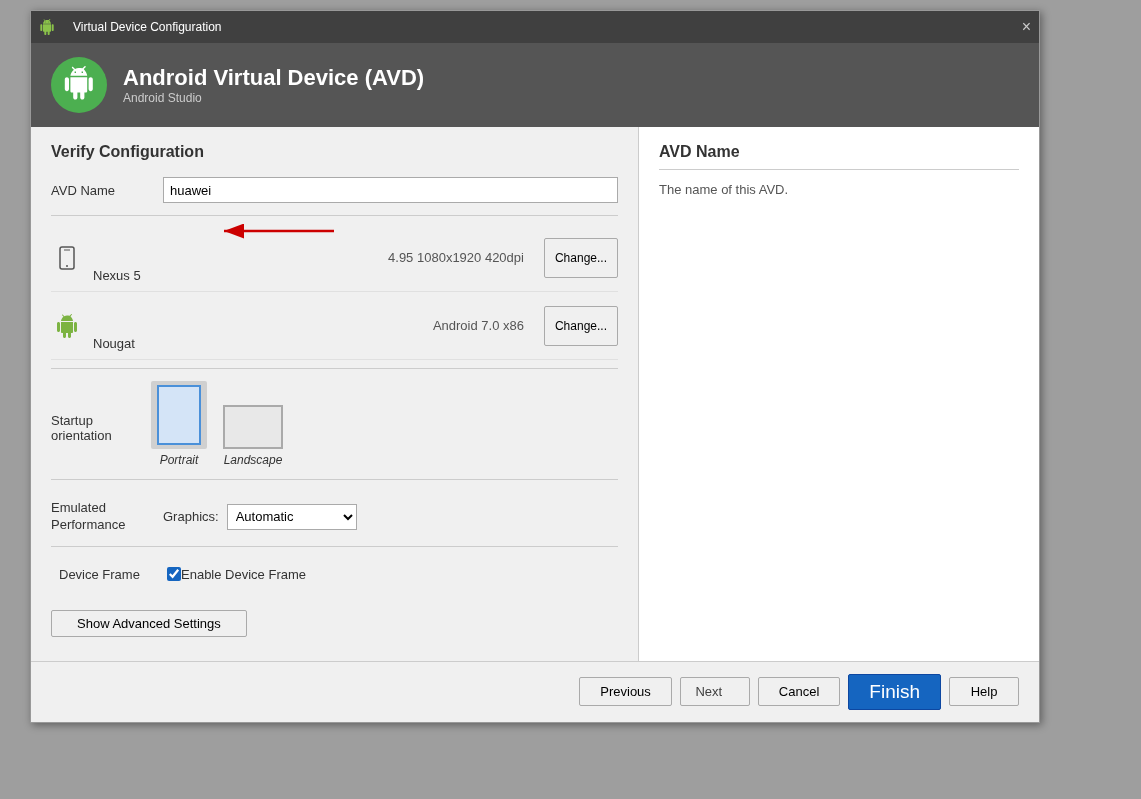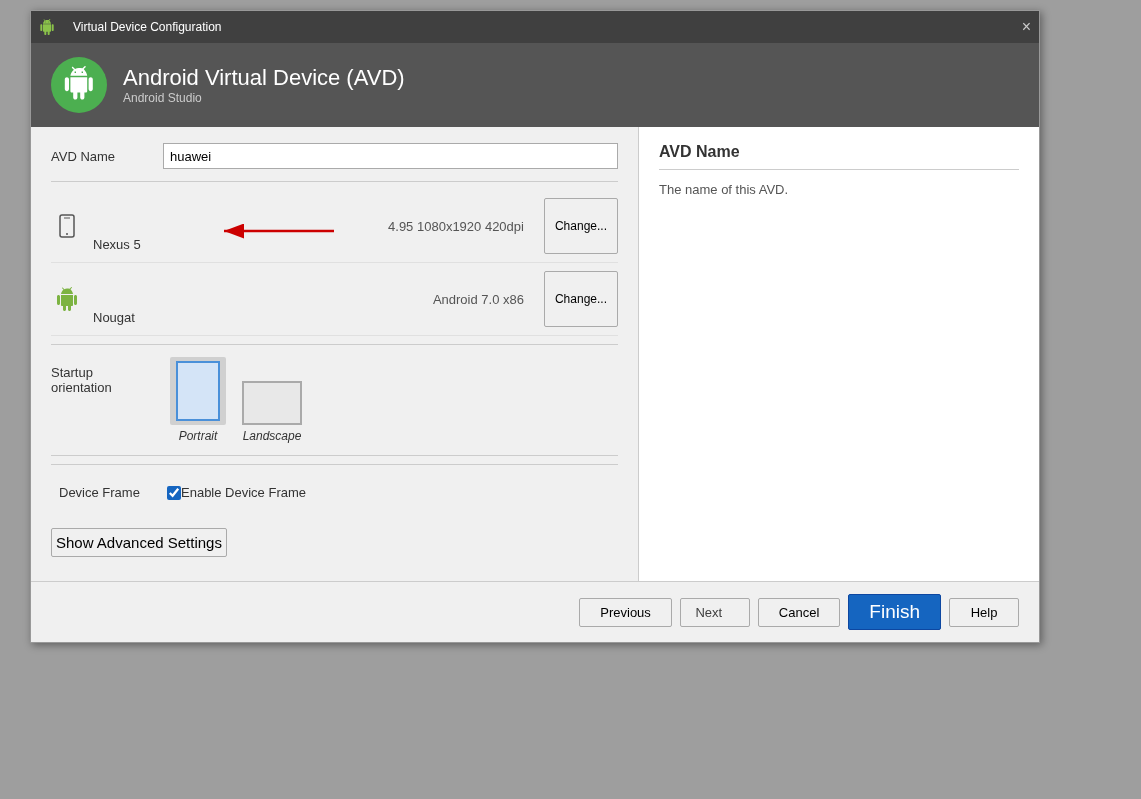--- a/index.html
+++ b/index.html
@@ -58,21 +58,21 @@
     .header-section {
       background: #555;
       padding: 14px 20px;
       display: flex;
       align-items: center;
       gap: 16px;
     }
     .header-text h1 {
       color: #fff;
       font-size: 22px;
-      font-weight: 400;
+      font-weight: 700;
     }
     .header-text p {
       color: #ccc;
       font-size: 12px;
     }
     .content-area {
       display: flex;
       flex-direction: column;
       background: #f0f0f0;
     }
@@ -142,21 +142,21 @@
       font-size: 13px;
       color: #333;
       margin-top: 36px;
     }
     .device-spec {
       color: #555;
       font-size: 13px;
       margin-right: 20px;
     }
     .btn-change {
-      padding: 20px 10px;
+      padding: 12px 10px;
       font-size: 12px;
       background: #f0f0f0;
       border: 1px solid #aaa;
       cursor: pointer;
       border-radius: 2px;
     }
     .orientation-section {
       margin: 12px 0;
     }
     .orientation-options {
@@ -255,22 +255,22 @@
       color: #333;
     }
     .checkbox-input {
       width: 14px;
       height: 14px;
       cursor: pointer;
       accent-color: #1565c0;
     }
     .show-advanced-btn {
       margin: 16px 0 8px 0;
-      padding: 5px 4px;
-      font-size: 15px;
+      padding: 5px 25px;
+      font-size: 13px;
       background: #f0f0f0;
       border: 1px solid #aaa;
       cursor: pointer;
       border-radius: 2px;
     }
     .right-panel-title {
       font-size: 16px;
       font-weight: 600;
       color: #333;
       padding-bottom: 8px;
@@ -349,20 +349,21 @@
       <div class="header-text">
         <h1>Android Virtual Device (AVD)</h1>
         <p>Android Studio</p>
       </div>
     </div>
 
     <div class="content-area">
       <div class="main-row">
 
         <div class="left-panel">
+          <div class="section-title">Verify Configuration</div>
 
           
           <div class="form-row">
             <span class="form-label">AVD Name</span>
             <input type="text" class="form-input" value="huawei" style="position: relative;">
 
             <svg width="120" height="28" viewBox="0 0 120 28" style="position:absolute; left:188px; top:206px; pointer-events:none;">
               <defs>
                 <marker id="arrowhead" markerWidth="8" markerHeight="6" refX="8" refY="3" orient="auto">
                   <polygon points="0 0, 8 3, 0 6" fill="#cc0000"></polygon>
@@ -397,40 +398,54 @@
             </div>
             <span class="device-name">Nougat</span>
             <span class="device-spec">Android 7.0 x86</span>
             <button class="btn-change">Change...</button>
           </div>
 
           <hr class="divider">
 
           
           <div class="orientation-section">
-            <div style="display:flex; align-items:flex-start; gap:19px;">
+            <div style="display:flex; align-items:center; gap:0;">
               <span class="form-label" style="padding-top:8px;">Startup orientation</span>
               <div class="orientation-options" style="margin-left:0;">
                 <div class="orientation-option orientation-selected">
                   <div class="orientation-selected-bg">
                     <div class="orientation-portrait"></div>
                   </div>
                   <span class="orientation-text">Portrait</span>
                 </div>
                 <div class="orientation-option">
                   <div class="orientation-landscape"></div>
                   <span class="orientation-text">Landscape</span>
                 </div>
               </div>
             </div>
           </div>
 
           <hr class="divider">
 
           
+          <div class="emulated-section">
+            <div style="display:flex; align-items:center; gap:12px;">
+              <span class="emulated-label" style="white-space:pre-line;">Emulated
+Performance</span>
+              <div class="graphics-row" style="margin-left:0;">
+                <span class="graphics-label">Graphics:</span>
+                <select class="graphics-select">
+                  <option>Automatic</option>
+                  <option>Hardware</option>
+                  <option>Software</option>
+                </select>
+              </div>
+            </div>
+          </div>
 
           <hr class="divider">
 
           
           <div class="device-frame-section">
             <div class="device-frame-row">
               <span class="frame-label">Device Frame</span>
               <label class="checkbox-label">
                 <input type="checkbox" class="checkbox-input" checked="" style="">
                 <span>Enable Device Frame</span>

